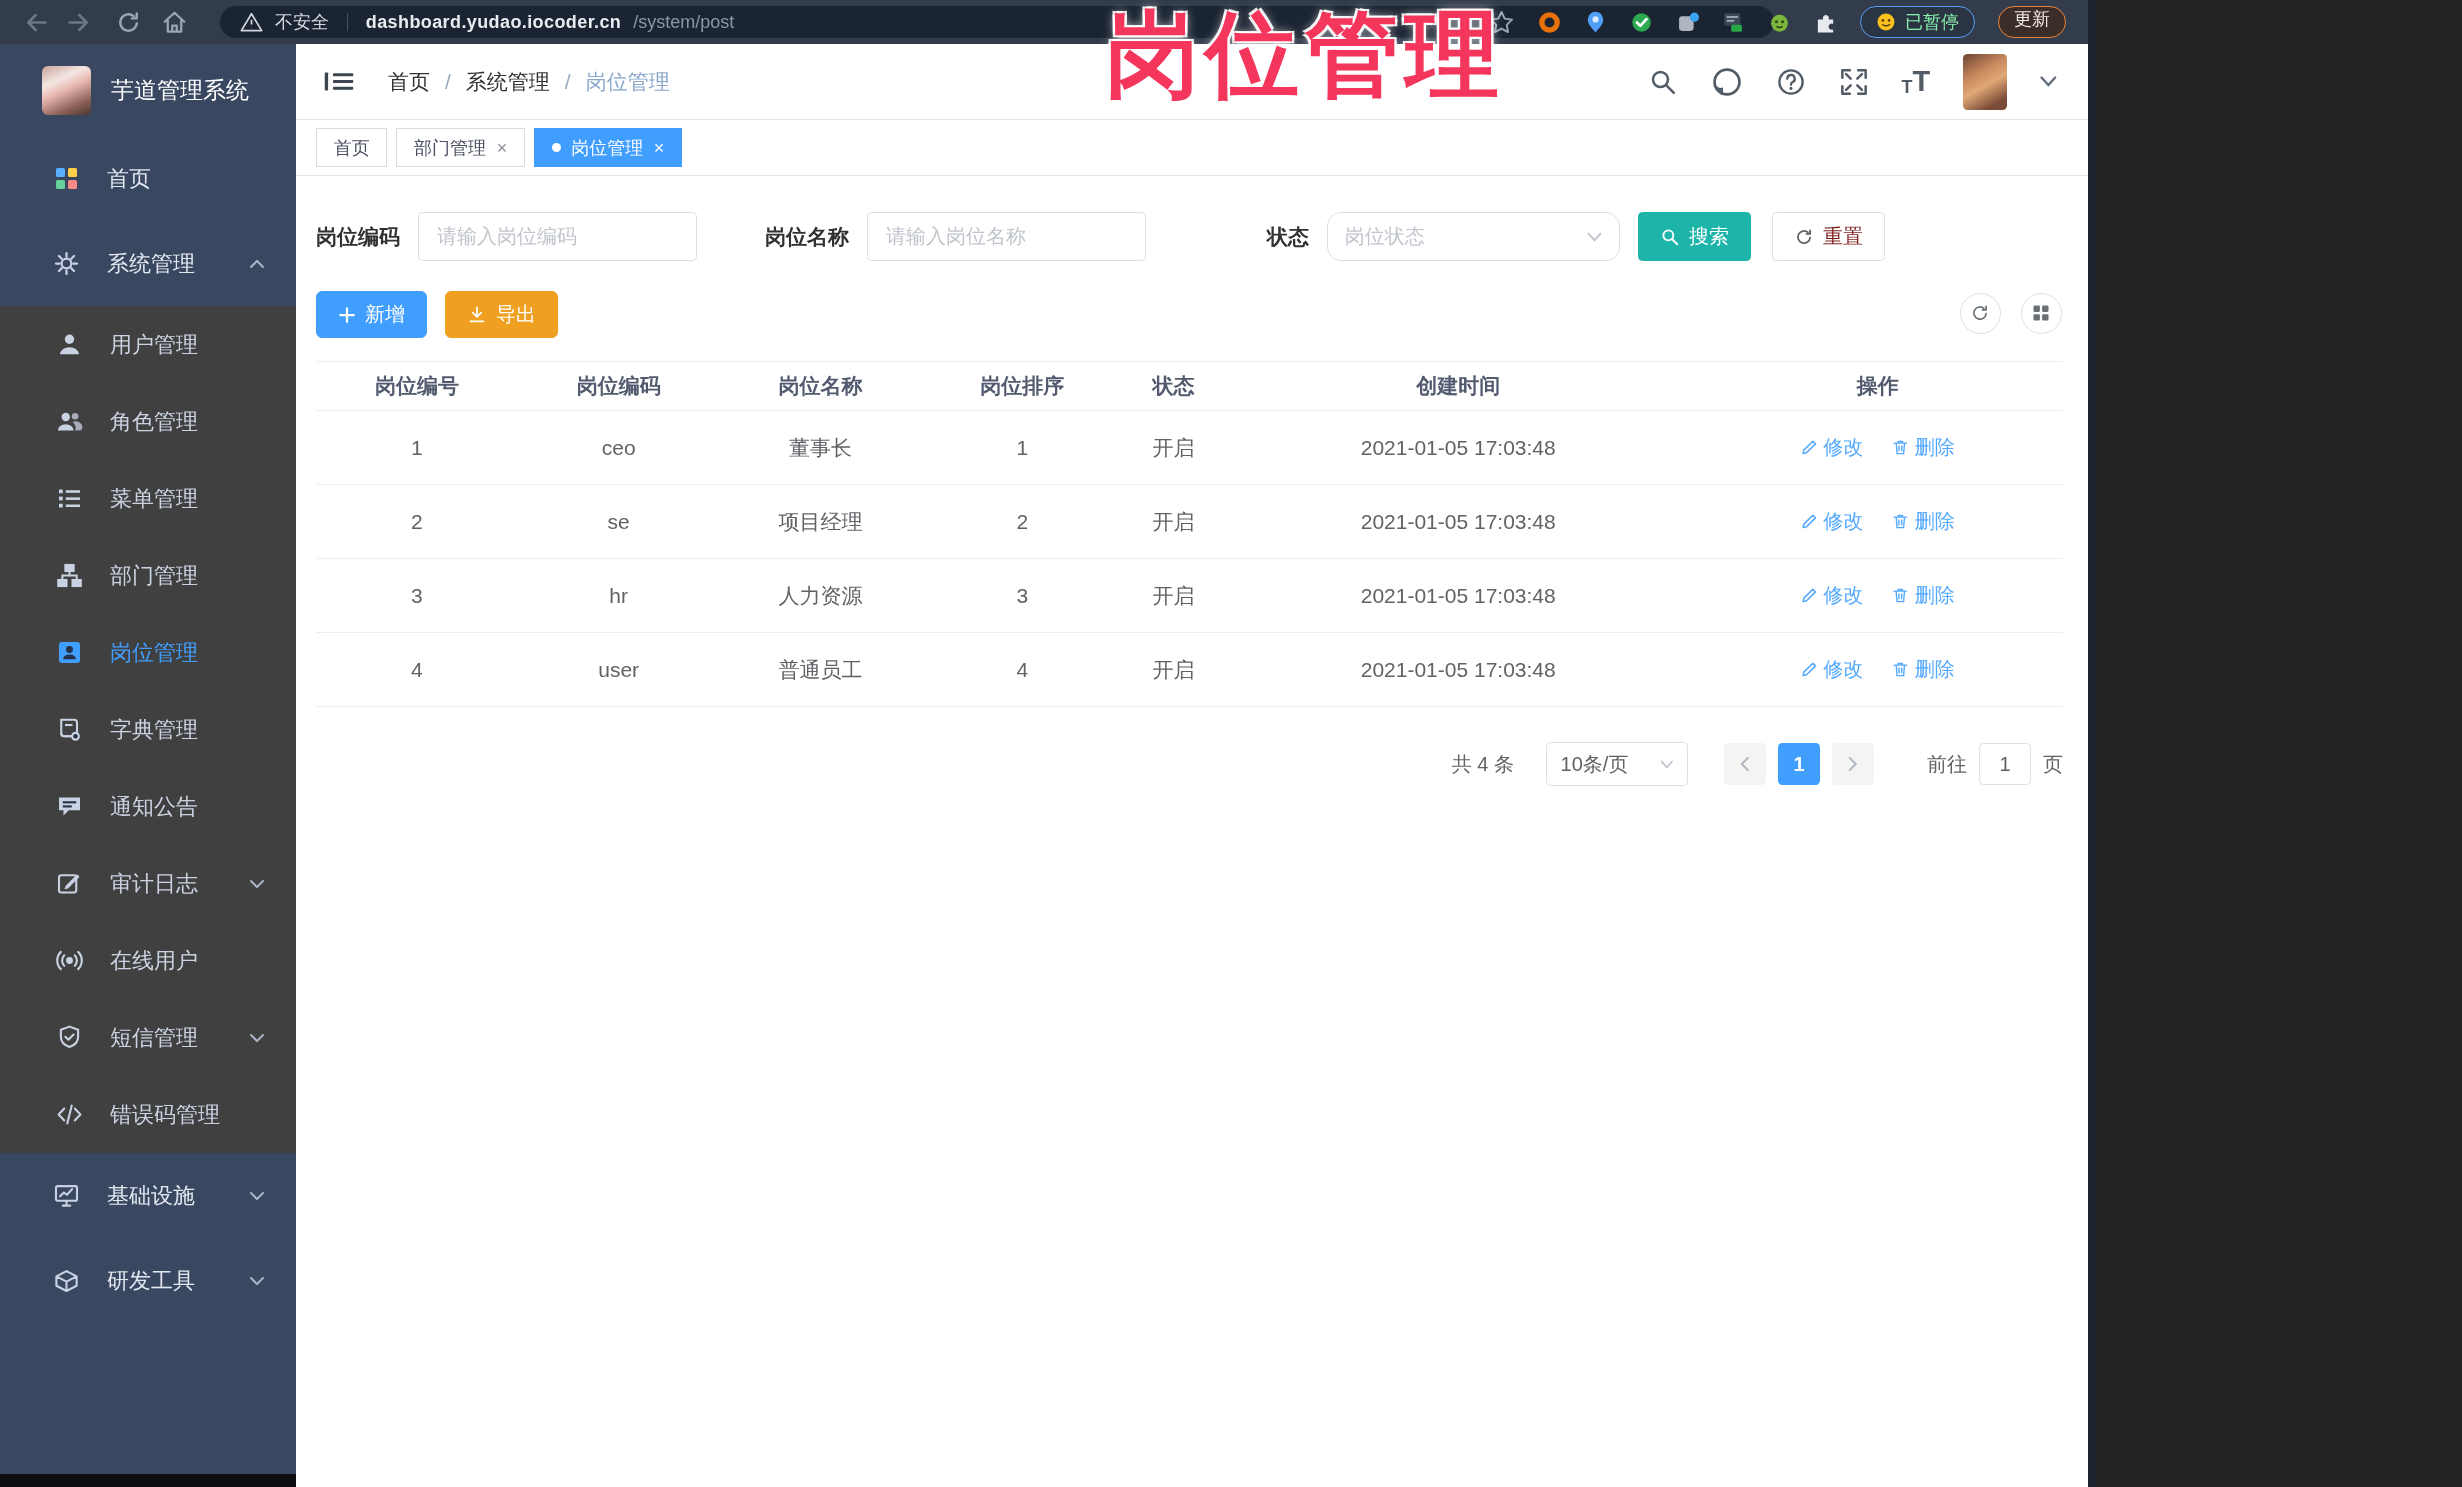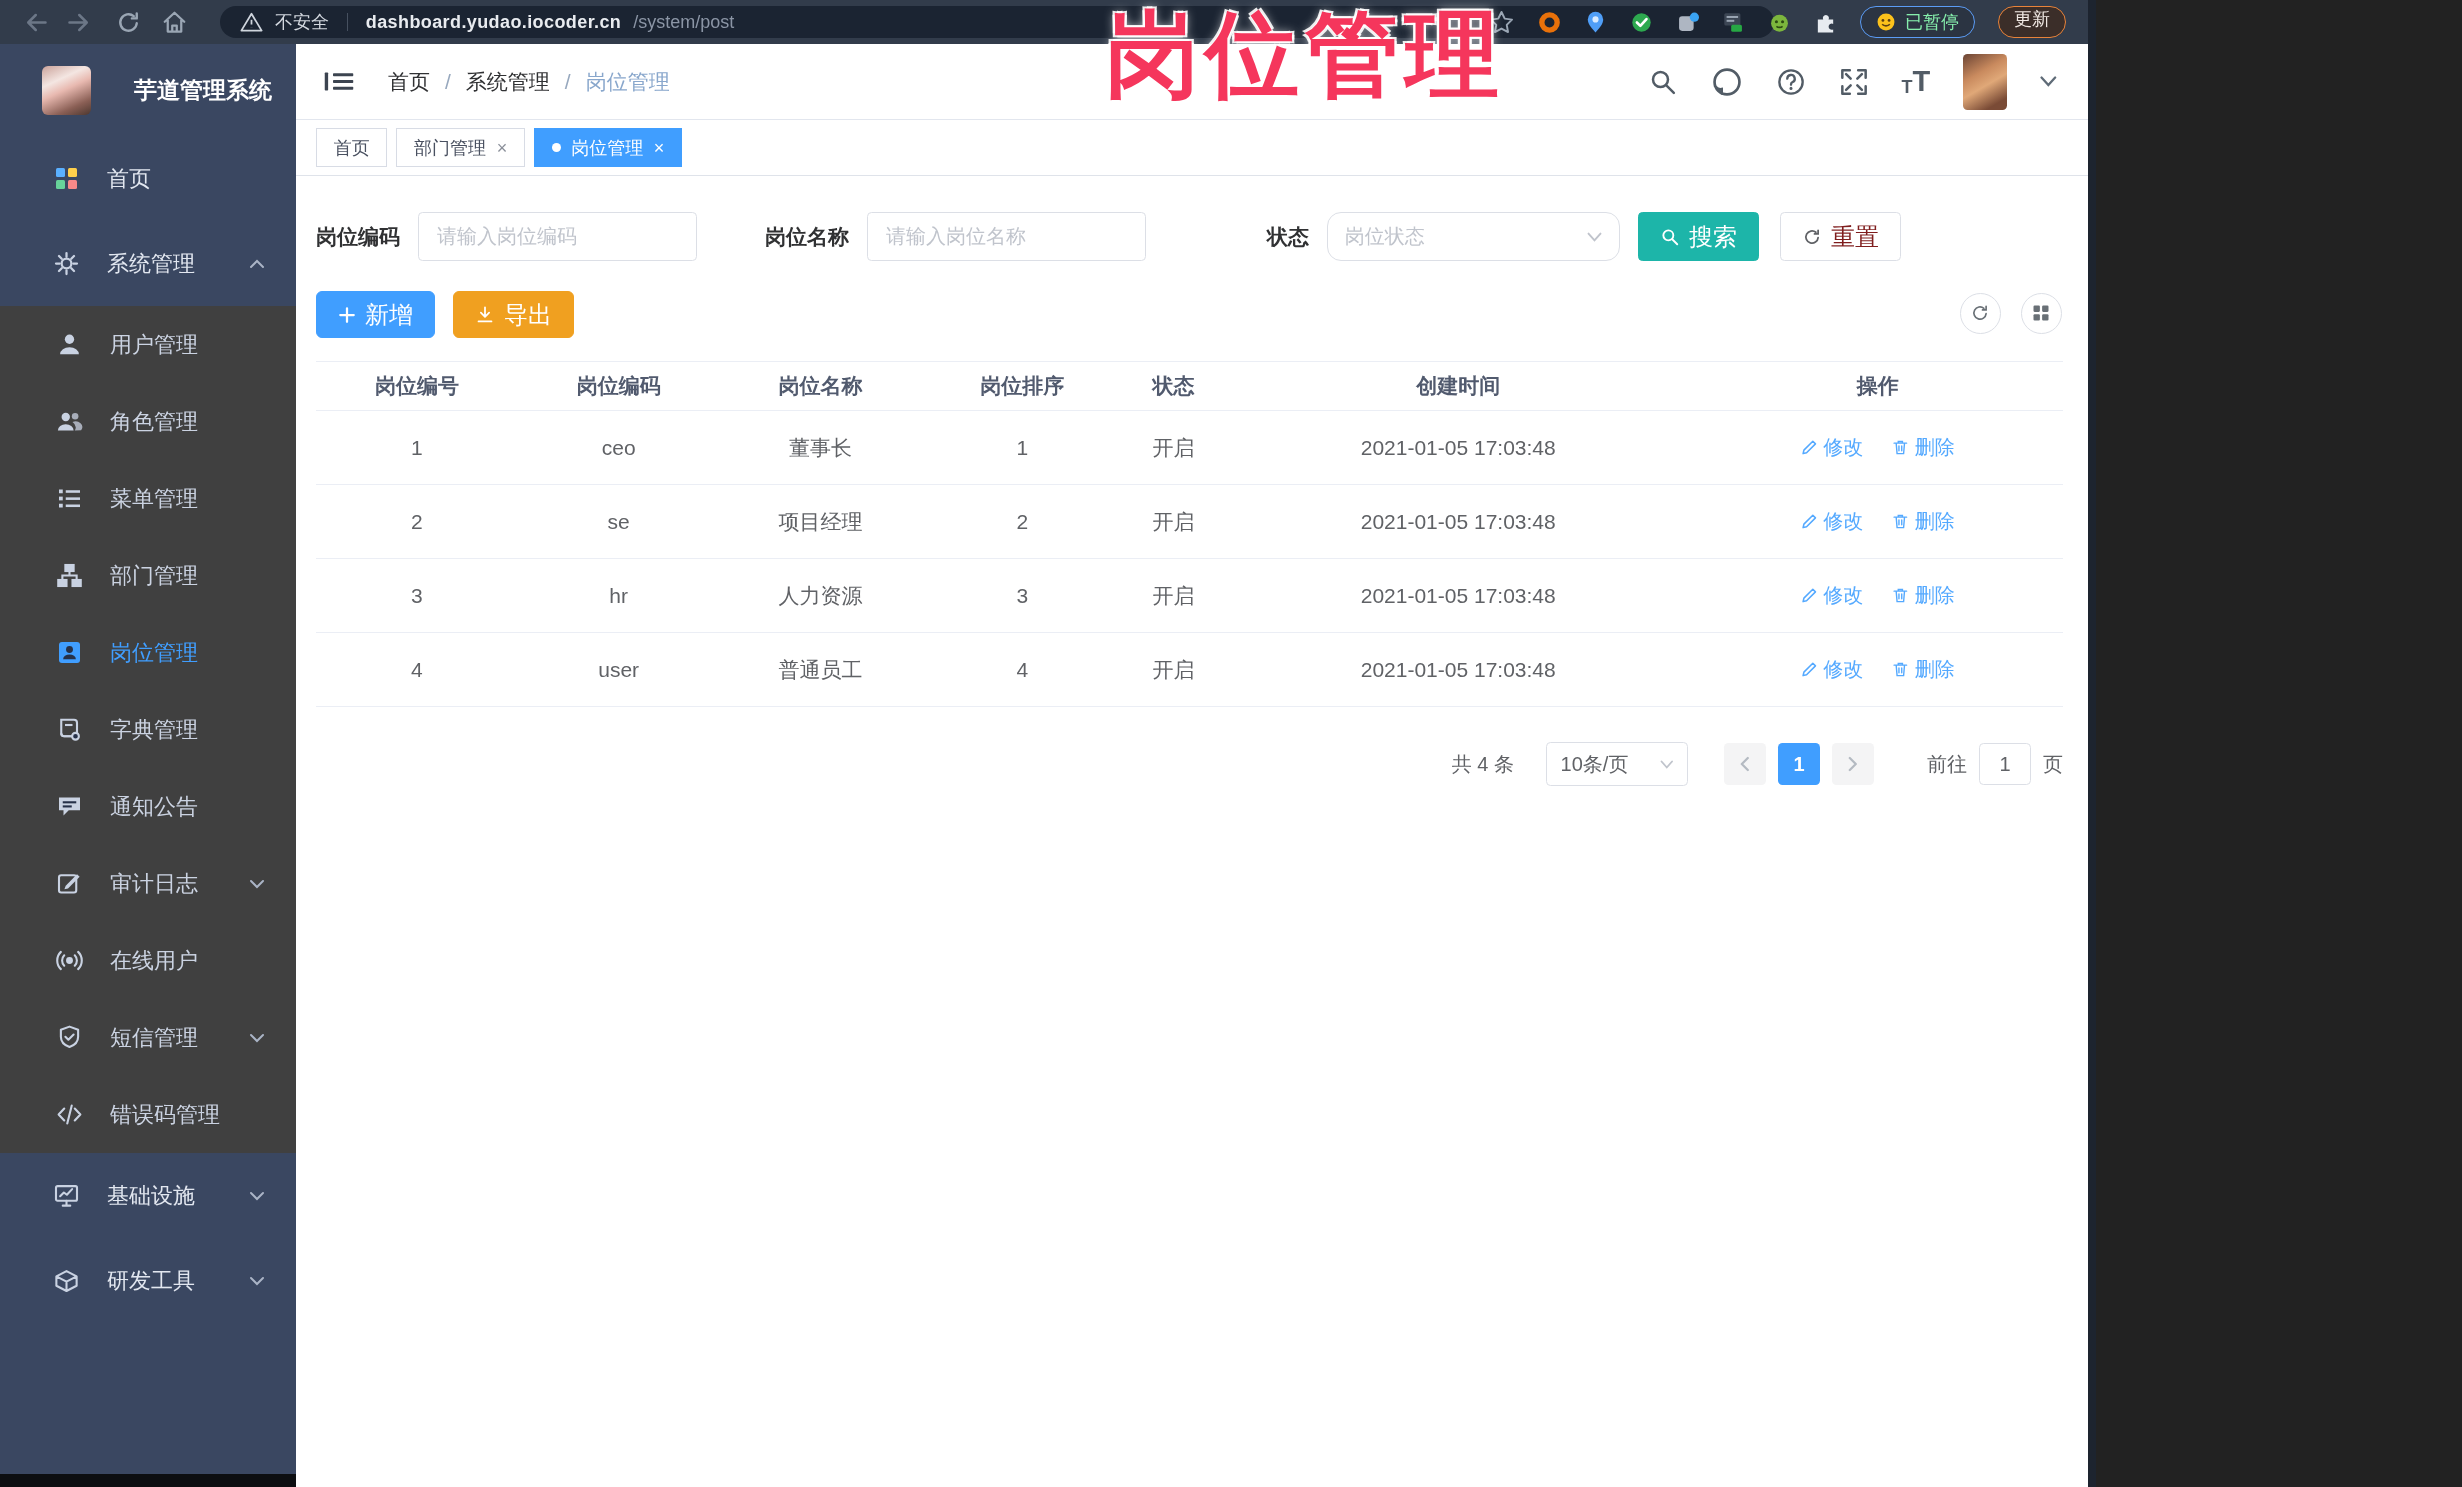--- a/index.html
+++ b/index.html
@@ -33,21 +33,21 @@
     text-shadow: 2.3px 2.3px 0 rgba(255,255,255,.9), -2.3px -2.3px 0 rgba(255,255,255,.9),
                  2.3px -2.3px 0 rgba(255,255,255,.9), -2.3px 2.3px 0 rgba(255,255,255,.9),
                  0 0 10.6px rgba(255,255,255,.8);
   }
 
   
   .sidebar { position:absolute; left:0; top:44px; width:296px; bottom:13.6px; background:#3a4761; z-index:5; overflow:hidden; }
   .logo-row { height:92px; display:flex; align-items:center; padding-left:42px; gap:20px; }
   .logo-img { width:49px; height:49px; border-radius:6px; flex:none;
     background:linear-gradient(155deg,#caa29a 0%,#f4e6e2 30%,#e8b9b0 48%,#8a5f55 78%,#4c372f 100%); }
-  .app-title { color:#ffffff; font-size:23px; font-weight:bold;margin-left:23px; }
+  .app-title { color:#ffffff; font-size:23px; font-weight:normal; }
   .s-item { height:85px; display:flex; align-items:center; padding:0 27px 0 53px; gap:27px;
             color:#e2e7f0; font-size:22px; position:relative; cursor:pointer; }
   .submenu { background:#404040; }
   .submenu .s-item { height:77px; color:#cbd3e2; padding-left:56px; }
   .s-item.active { color:#409eff; }
   .s-ic { width:27px; height:27px; flex:none; color:#c9d2e2; }
   .s-item.active .s-ic { color:#409eff; }
   .s-arrow { position:absolute; right:30px; color:#aab4c6; }
   .black-strip { position:absolute; left:0; bottom:0; width:296px; height:13.6px; background:#0c0e11; z-index:6; }
 
@@ -78,21 +78,21 @@
   
   .filter-row { margin-top:36px; display:flex; align-items:center; font-size:21px; color:#303133; }
   .f-label { font-weight:bold; margin-right:18px; white-space:nowrap; }
   .f-input { width:279px; height:49px; border:0.8px solid #dcdfe6; border-radius:4.5px; padding:0 18px;
              font-size:20px; color:#606266; outline:none; font-family:inherit; background:#fff; }
   .f-input::placeholder { color:#c0c4cc; }
   .f-gap { width:68px; flex:none; }
   .f-gap2 { width:121px; flex:none; }
   .f-select { width:293px; height:49px; border:0.8px solid #dcdfe6; border-radius:14px; padding:0 16.7px;
               display:flex; align-items:center; justify-content:space-between; color:#c0c4cc; font-size:20px; background:#fff; cursor:pointer; }
-  .btn { height:49px; border-radius:4.5px; font-size:24px; display:inline-flex; align-items:center; gap:9px;
+  .btn { height:49px; border-radius:4.5px; font-size:20px; display:inline-flex; align-items:center; gap:9px;
          padding:0 21px; cursor:pointer; border:0.8px solid transparent; white-space:nowrap;text-align:right; }
   .btn-search { background:#1db5a9; border-color:#1db5a9; color:#fff; margin-left:18px; }
   .btn-reset { background:#fff; border-color:#dcdfe6; color:#7f1d1d; margin-left:21px; }
 
   
   .toolbar-row { margin-top:30px; display:flex; align-items:center; position:relative; }
   .btn-add { background:#409eff; border-color:#409eff; color:#fff; height:47px; border-radius:6px; }
   .btn-export { background:#f0a020; border-color:#f0a020; color:#fff; height:47px; border-radius:6px; margin-left:18px; }
   .round-btns { position:absolute; right:1.5px; top:1.5px; display:flex; gap:20px; }
   .rbtn { width:41px; height:41px; border:0.8px solid #dcdfe6; border-radius:50%; background:#fff;

